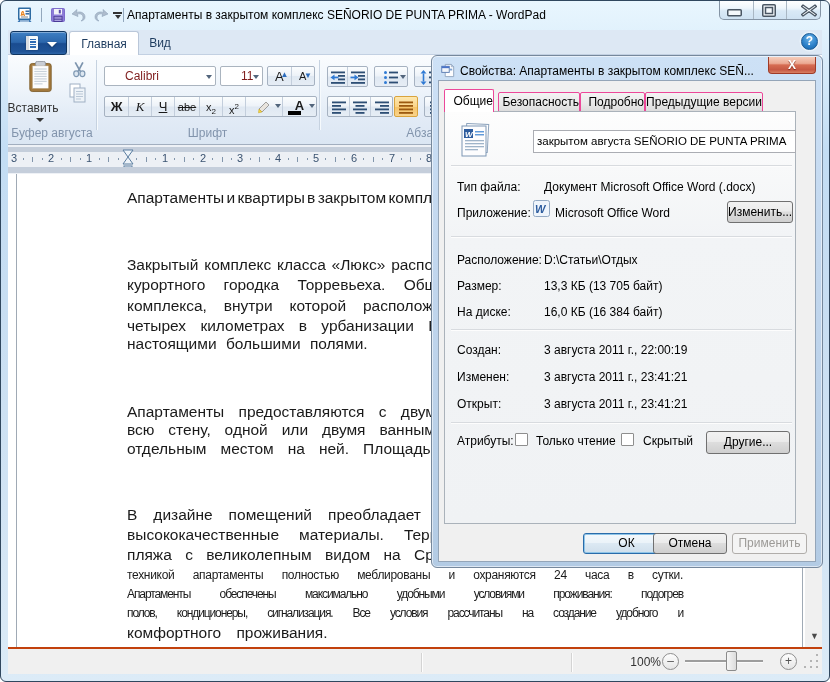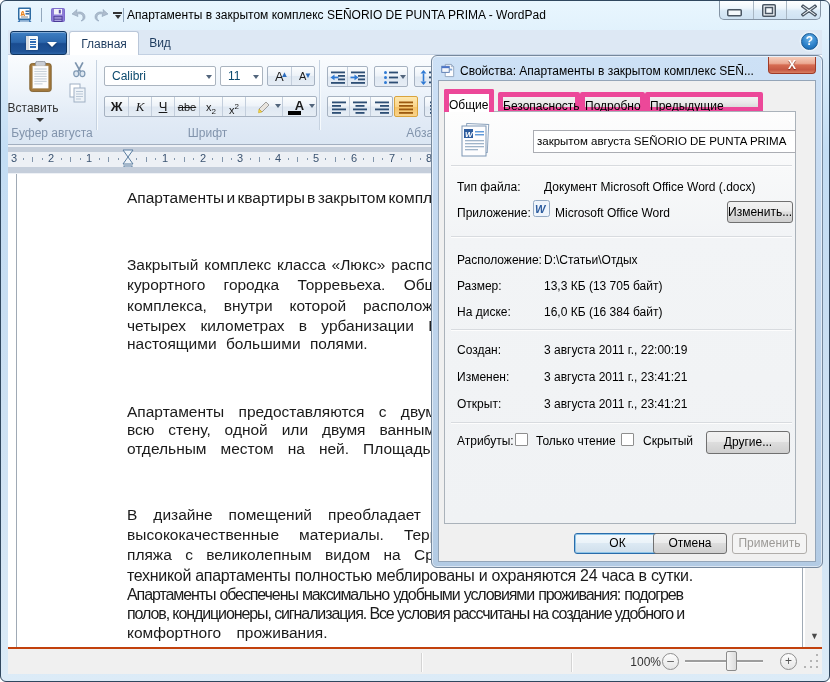--- a/index.html
+++ b/index.html
@@ -24,21 +24,21 @@
 #appdrop{position:absolute;left:36px;top:10px;width:0;height:0;border-left:5px solid transparent;border-right:5px solid transparent;border-top:5px solid #fff;filter:drop-shadow(0 1px 1px rgba(0,0,0,.3))}
 .tab{position:absolute;top:1px;height:24px;color:#1e3c5f;text-align:center;line-height:24px;font-size:12px}
 #tab1{left:61px;width:70px;background:#fff;border:1px solid #bac7d9;border-bottom:none;border-radius:3px 3px 0 0}
 #tab2{left:123px;width:58px}
 #helpbtn{position:absolute;left:801px;top:33px;width:17px;height:17px;border-radius:50%;
 background:radial-gradient(circle at 50% 30%,#6cb4e8 0%,#2f83cb 55%,#1261a6 100%);border:1px solid #1c5c96;box-shadow:0 0 0 1.5px #e9f2fa;color:#fff;font-size:12px;font-weight:bold;text-align:center;line-height:15px}
 
 #ribbon{position:absolute;left:8px;top:55px;width:814px;height:90px;background:linear-gradient(180deg,#fafcfe 0%,#eff5fb 35%,#e2ebf6 70%,#dbe6f3 100%);border-bottom:1px solid #a2aebf;overflow:hidden}
 .gsep{position:absolute;top:5px;height:70px;width:1px;background:#c6d2e0;box-shadow:1px 0 0 #f6fafd}
 .glabel{position:absolute;top:71px;font-size:12px;color:#8294ac}
-.combo{position:absolute;height:20px;background:#fff;border:1px solid #aab4bf;border-radius:2px;font-size:12px;color:#0c4a6e;padding-left:7px;line-height:18px}
+.combo{position:absolute;height:20px;background:#fff;border:1px solid #aab4bf;border-radius:2px;font-size:12px;color:#7f1d1d;padding-left:20px;line-height:18px}
 .cdrop{position:absolute;right:3px;top:8px;width:0;height:0;border-left:3px solid transparent;border-right:3px solid transparent;border-top:4px solid #52657c}
 .btnbox{position:absolute;border:1px solid #a6b2c1;border-radius:2px;background:linear-gradient(180deg,#fbfdfe,#edf2f8 48%,#dfe8f2 52%,#e6edf5);display:flex}
 .fbtn{height:100%;border-right:1px solid #c3cedc;position:relative;text-align:center;font-size:13px;color:#1a1a1a}
 .fbtn:last-child{border-right:none}
 
 #pastebtn{position:absolute;left:2px;top:4px;width:64px;height:66px;text-align:center}
 #pastetext{position:absolute;left:0;top:42px;width:100%;font-size:12px;color:#333}
 #pastedrop{position:absolute;left:26px;top:59px;width:0;height:0;border-left:4px solid transparent;border-right:4px solid transparent;border-top:4px solid #333}
 
 #rulerwrap{position:absolute;left:8px;top:145px;width:814px;height:29px;background:#eef1f6}
@@ -47,41 +47,41 @@
 .rnum{position:absolute;top:0px;width:10px;text-align:center}
 .rtickd{position:absolute;top:6px;width:1px;height:2px;background:#8295ab}
 .rtickl{position:absolute;top:5px;width:1px;height:5px;background:#8295ab}
 
 #doc{position:absolute;left:8px;top:174px;width:814px;height:473px;background:#fff;overflow:hidden}
 #pageL{position:absolute;left:8px;top:0;width:1px;height:100%;background:#a0aab5}
 #pageR{position:absolute;left:794px;top:0;width:1px;height:100%;background:#a0aab5}
 #scrollbar{position:absolute;left:797px;top:0;width:17px;height:100%;background:#f0f0f0}
 #sdown{position:absolute;left:800px;top:456px;width:13px;height:13px;color:#4a4a4a;font-size:9px;line-height:13px;text-align:center}
 .tl{position:absolute;font-size:15.5px;color:#1a1a1a;white-space:nowrap;line-height:19.7px}
-.tlj{position:absolute;font-size:16px;color:#1a1a1a;white-space:nowrap;line-height:19.7px;width:556px;text-align:justify;text-align-last:justify}
+.tlj{position:absolute;font-size:12px;color:#1a1a1a;white-space:nowrap;line-height:19.7px;width:556px;text-align:justify;text-align-last:justify}
 
 #sbar{position:absolute;left:8px;top:647px;width:814px;height:27px;background:#f0f0f0;border-top:2px solid #c2410c;font-size:12px;color:#333}
 .ssep{position:absolute;top:4px;width:1px;height:19px;background:#d4d4d4;box-shadow:1px 0 0 #fdfdfd}
 .zbtn{position:absolute;top:4px;width:17px;height:17px;border:1px solid #8e8e8e;border-radius:50%;background:linear-gradient(180deg,#fdfdfd,#e6e6e6);color:#555;text-align:center;line-height:15px;font-size:12px}
 #ztrack{position:absolute;left:677px;top:11px;width:78px;height:2px;background:#9d9d9d;box-shadow:0 1px 0 #fbfbfb}
 #zthumb{position:absolute;left:718px;top:2px;width:11px;height:20px;border:1px solid #8b8b8b;border-radius:2px;background:linear-gradient(90deg,#f6f6f6,#dcdcdc)}
 #grip{position:absolute;left:796px;top:5px;width:16px;height:16px}
 #grip b{position:absolute;width:2px;height:2px;background:#b4b4b4}
 </style>
 <style id="dlgcss">
 
 #dlg{position:absolute;left:431px;top:55px;width:392px;height:513px;border-radius:6px;border:1px solid #76889c;
 background:linear-gradient(180deg,#cde1f6 0%,#c2d7ee 40%,#b3cbe4 100%);box-shadow:inset 0 0 0 1px rgba(255,255,255,.55)}
 #dtitle{position:absolute;left:28px;top:8px;font-size:12px;color:#000;white-space:nowrap}
 #dico{position:absolute;left:9px;top:7px;width:15px;height:15px}
 #dclose{position:absolute;left:336px;top:1px;width:48px;height:17px;border:1px solid #9f3a26;border-top:none;border-radius:0 0 4px 4px}
 #dclose{background:linear-gradient(180deg,#f5cdbb 0%,#eba892 40%,#d66c52 50%,#c65843 80%,#d98063 100%)}
 #dclose span{position:absolute;left:0;top:0;width:100%;text-align:center;color:#fff;font-weight:bold;font-size:12px;line-height:16px;text-shadow:0 1px 1px #7c2516}
 #dclient{position:absolute;left:6px;top:24px;width:378px;height:482px;background:#f0f0f0;border:1px solid #94a5b8;font-size:12px;color:#000}
-.dtab{position:absolute;height:20px;background:linear-gradient(180deg,#f3f3f3,#eaeaea 55%,#dcdcdc);border:5px solid #ec4899;border-radius:2px 2px 0 0;line-height:19px;text-align:left;z-index:1}
+.dtab{position:absolute;height:20px;background:linear-gradient(180deg,#f3f3f3,#eaeaea 55%,#dcdcdc);border:1px solid #ec4899;border-radius:2px 2px 0 0;line-height:19px;text-align:right;z-index:1}
 #dtab1{left:5px;top:8px;width:50px;height:23px;background:#fff;border-bottom:none;z-index:3;line-height:22px}
 #dtabpanel{position:absolute;left:5px;top:30px;width:352px;height:413px;background:linear-gradient(180deg,#fdfdfd,#f2f4f6 30%,#f0f2f4);border:1px solid #aab2ba;z-index:2}
 .dlabel{position:absolute;left:18px;z-index:4}
 .dvalue{position:absolute;left:105px;white-space:nowrap;z-index:4}
 .dsep{position:absolute;left:12px;width:341px;height:1px;background:#d8dbdf;box-shadow:0 1px 0 #fdfdfd;z-index:4}
 .dbtn{position:absolute;z-index:4;text-align:center;border:1px solid #707070;border-radius:3px;background:linear-gradient(180deg,#f2f2f2 0%,#ebebeb 45%,#dddddd 50%,#cfcfcf 100%)}
 .chk{position:absolute;z-index:4;width:13px;height:13px;background:#fff;border:1px solid #8e8e8e;border-radius:1px}
 #dtextbox{position:absolute;z-index:4;left:94px;top:49px;width:263px;height:23px;background:#fff;border:1px solid #abadb3;line-height:21px;overflow:hidden;white-space:nowrap;padding-left:3px;font-size:11.5px}
 </style>
 </head><body>
@@ -449,18 +449,18 @@
         <div class="dvalue" style="top:289px">3 августа 2011 г., 23:41:21</div>
     <div class="dlabel" style="top:316px">Открыт:</div>
         <div class="dvalue" style="top:316px">3 августа 2011 г., 23:41:21</div>
     <div class="dsep" style="top:341px"></div>
     <div class="dlabel" style="top:353px">Атрибуты:</div>
     <div class="chk" style="left:76px;top:352px"></div>
         <div class="dvalue" style="left:97px;top:353px">Только чтение</div>
     <div class="chk" style="left:182px;top:352px"></div>
         <div class="dvalue" style="left:204px;top:353px">Скрытый</div>
     <div class="dbtn" style="left:267px;top:350px;width:84px;height:23px;line-height:21px">Другие...</div>
-    <div class="dbtn" style="left:135px;top:452px;width:87px;height:21px;line-height:19px;background:linear-gradient(180deg,#f3f8fc 0%,#ebf3f9 45%,#dce9f3 50%,#cfdfec 100%);border-color:#2a6caa;box-shadow:0 0 0 1px #8fc5e8 inset">ОК</div>
+    <div class="dbtn" style="left:144px;top:452px;width:87px;height:21px;line-height:19px;background:linear-gradient(180deg,#f3f8fc 0%,#ebf3f9 45%,#dce9f3 50%,#cfdfec 100%);border-color:#2a6caa;box-shadow:0 0 0 1px #8fc5e8 inset">ОК</div>
     <div class="dbtn" style="left:214px;top:452px;width:74px;height:21px;line-height:19px">Отмена</div>
     <div class="dbtn" style="left:293px;top:452px;width:75px;height:21px;line-height:19px;background:#f4f4f4;border-color:#b0adaa;color:#9c9a97">Применить</div>
   </div>
 </div>
 </div>
 
 </body></html>

